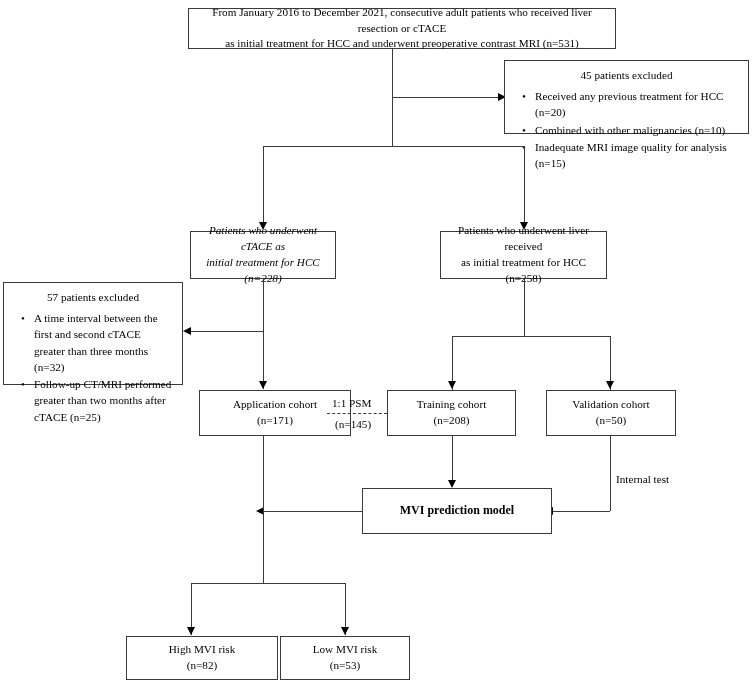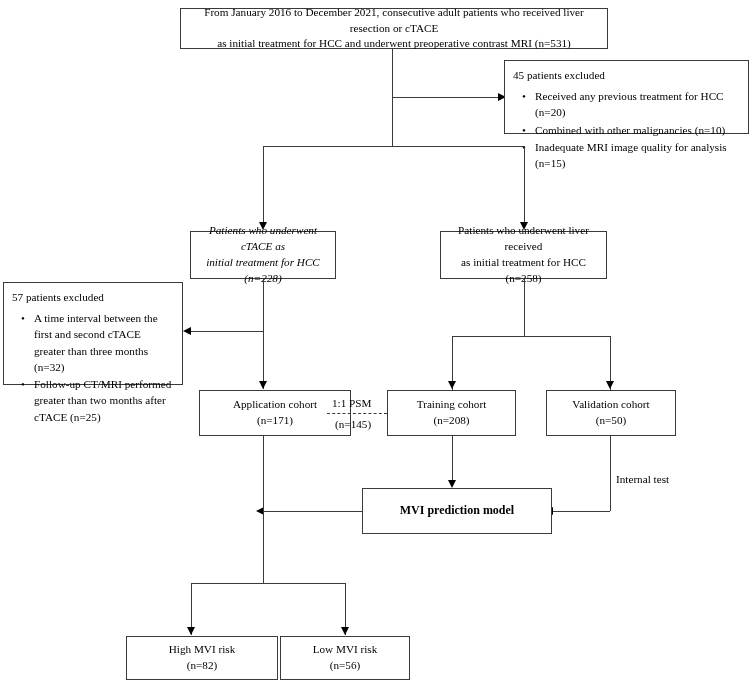--- a/index.html
+++ b/index.html
@@ -37,20 +37,21 @@
     position: absolute;
     box-sizing: border-box;
     border: 1.2px solid #3a3a3a;
     background: #ffffff;
     font-size: 11.2px;
     line-height: 1.45;
     padding: 6px 8px 6px 8px;
   }
   .excl .hd {
     display: block;
+    text-align: center;
     margin-bottom: 5px;
   }
   .excl ul {
     margin: 0;
     padding-left: 22px;
     list-style: none;
   }
   .excl li {
     position: relative;
     margin: 0 0 1px 0;
@@ -97,21 +98,21 @@
     font-size: 11.2px;
     white-space: nowrap;
     line-height: 1.3;
   }
 </style>
 </head>
 <body>
 
 <div id="canvas">
 
-  <div class="box" style="left:180px; top:8px; width:428px; height:41px;">
+  <div class="box" style="left:188px; top:8px; width:428px; height:41px;">
     <span class="line">From January 2016 to December 2021, consecutive adult patients who received liver resection or cTACE</span>
     <span class="line">as initial treatment for HCC and underwent preoperative contrast MRI (n=531)</span>
   </div>
 
   <div class="vline" style="left:391.5px; top:49px; height:97px;"></div>
 
   <div class="hline" style="left:391.5px; top:96.5px; width:107px;"></div>
   <div class="arrow right" style="left:498px; top:92.5px;"></div>
 
   <div class="excl" style="left:504px; top:60px; width:245px; height:74px;">
@@ -205,16 +206,16 @@
   <div class="vline" style="left:344.5px; top:582.5px; height:52px;"></div>
   <div class="arrow down" style="left:340.5px; top:627px;"></div>
 
   <div class="box" style="left:126px; top:636px; width:152px; height:44px;">
     <span class="line">High MVI risk</span>
     <span class="line">(n=82)</span>
   </div>
 
   <div class="box" style="left:280px; top:636px; width:130px; height:44px;">
     <span class="line">Low MVI risk</span>
-    <span class="line">(n=56)</span>
+    <span class="line">(n=53)</span>
   </div>
 
 </div>
 
 </body></html>

